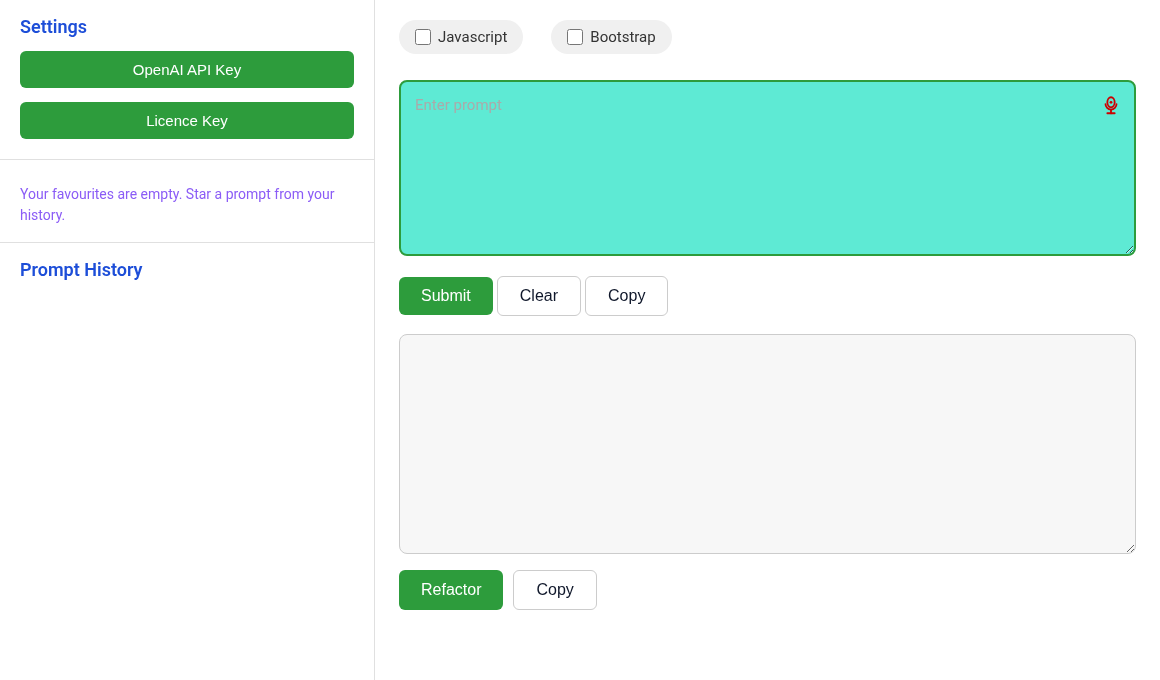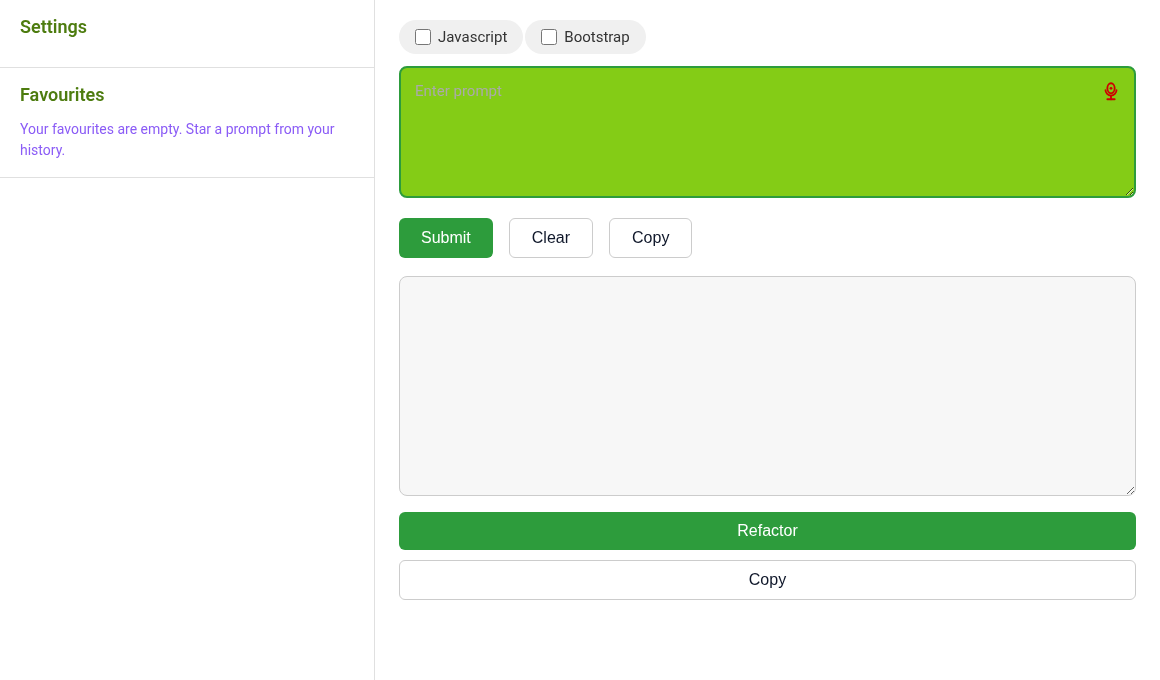--- a/index.html
+++ b/index.html
@@ -28,21 +28,21 @@
     }
 
     .sidebar-section {
       border-bottom: 1px solid #e0e0e0;
       padding: 16px 20px;
     }
 
     .sidebar-section-title {
       font-size: 18px;
       font-weight: 600;
-      color: #4d7c0f;
+      color: #1d4ed8;
       margin-bottom: 14px;
     }
 
     .sidebar-btn {
       display: inline-block;
       background: #2d9c3c;
       color: #fff;
       border: none;
       border-radius: 6px;
       padding: 10px 18px;
@@ -77,22 +77,22 @@
       display: flex;
       flex-direction: column;
       gap: 0;
       overflow-y: auto;
     }
 
     
     .checkbox-row {
       display: flex;
       flex-direction: row;
-      gap: 2px;
-      margin-bottom: 12px;
+      gap: 28px;
+      margin-bottom: 26px;
       flex-wrap: wrap;
     }
 
     .checkbox-pill {
       display: flex;
       align-items: center;
       gap: 7px;
       background: #f0f0f0;
       border-radius: 20px;
       padding: 8px 16px;
@@ -111,24 +111,24 @@
 
     
     .prompt-area {
       width: 100%;
       border: 2px solid #2d9c3c;
       border-radius: 8px;
       padding: 14px 40px 14px 14px;
       font-size: 15px;
       color: #333;
       resize: vertical;
-      height: 132px;
+      height: 176px;
       outline: none;
       font-family: inherit;
-      background: #84cc16;
+      background: #5eead4;
       position: relative;
     }
 
     .prompt-area::placeholder {
       color: #aaa;
     }
 
     .textarea-wrapper {
       position: relative;
       margin-bottom: 16px;
@@ -142,22 +142,23 @@
       height: 22px;
       cursor: pointer;
       display: flex;
       align-items: center;
       justify-content: center;
     }
 
     
     .btn-row {
       display: flex;
-      gap: 16px;
+      gap: 4px;
       margin-bottom: 18px;
+      align-items: center;
     }
 
     .btn-primary {
       background: #2d9c3c;
       color: #fff;
       border: none;
       border-radius: 6px;
       padding: 10px 22px;
       font-size: 16px;
       font-weight: 500;
@@ -188,37 +189,42 @@
       outline: none;
       font-family: inherit;
       background: #f7f7f7;
       margin-bottom: 16px;
     }
 
     
     .btn-row-bottom {
       display: flex;
       gap: 10px;
-      flex-direction: column;
     }
   </style>
 </head>
 <body>
 
 <div class="sidebar">
 
   <div class="sidebar-section">
     <div class="sidebar-section-title">Settings</div>
+    <div style="display:flex;flex-direction:column;gap:10px;">
+      <button class="sidebar-btn">OpenAI API Key</button>
+      <button class="sidebar-btn">Licence Key</button>
+    </div>
   </div>
 
   <div class="favourites-section">
-    <div class="sidebar-section-title">Favourites</div>
     <div class="favourites-empty">Your favourites are empty. Star a prompt from your history.</div>
   </div>
 
+  <div class="prompt-history-section">
+    <div class="sidebar-section-title">Prompt History</div>
+  </div>
 </div>
 
 <div class="main-content">
 
   <div class="checkbox-row">
     <label class="checkbox-pill">
       <input type="checkbox" style="">
       <span>Javascript</span>
     </label>
     <label class="checkbox-pill">

